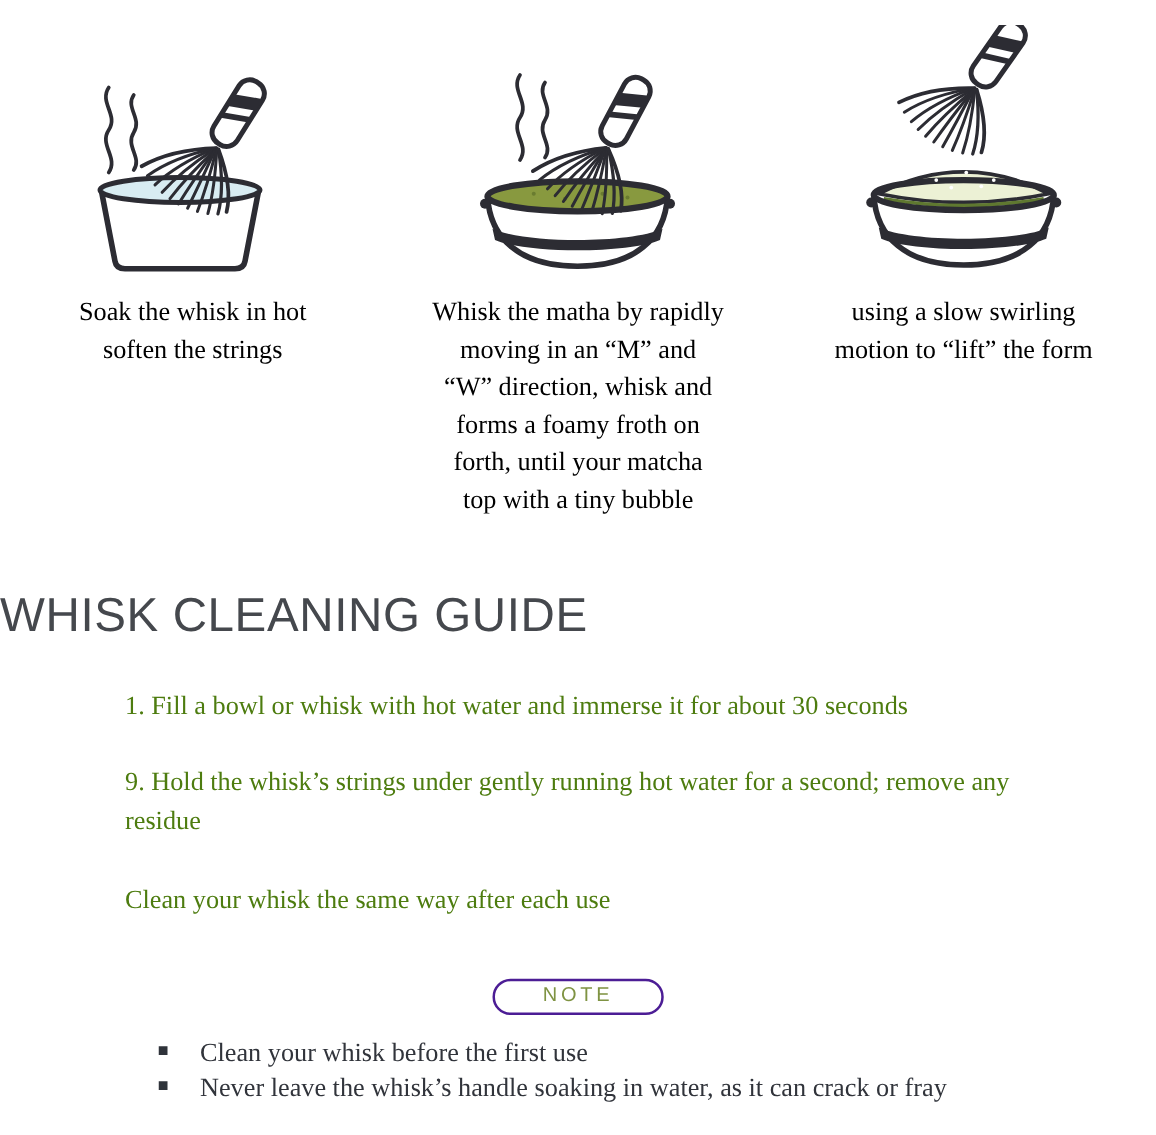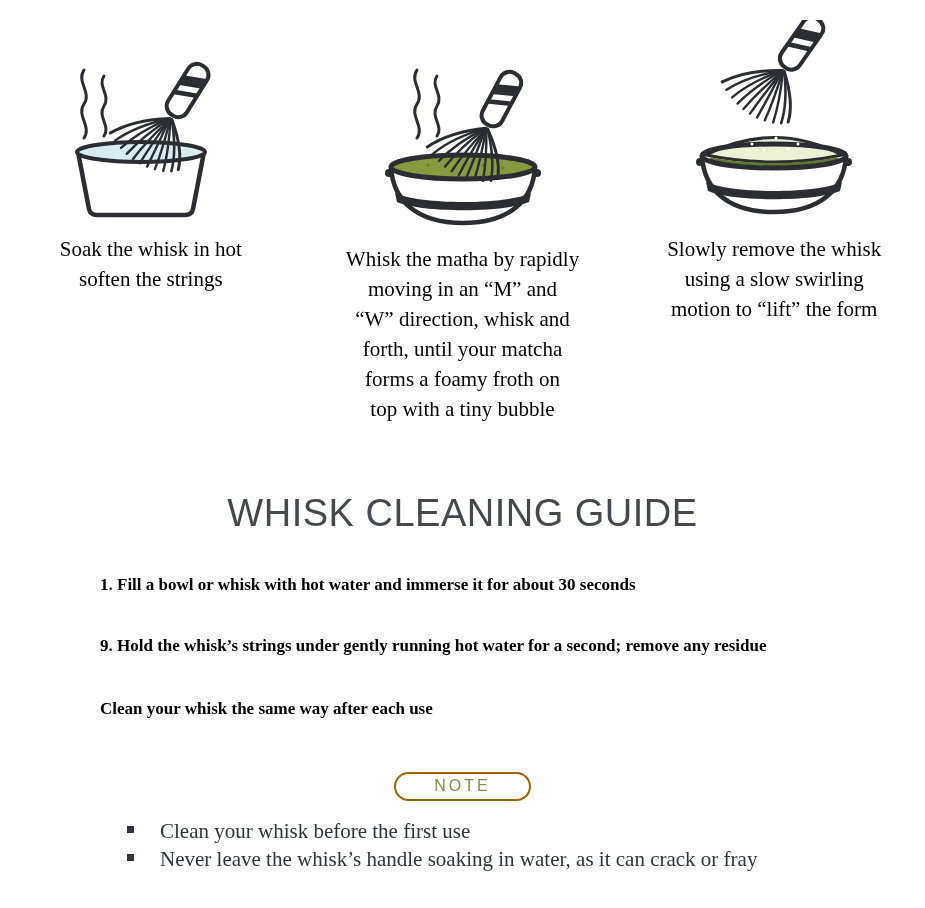--- a/index.html
+++ b/index.html
@@ -34,48 +34,47 @@
     margin-top: 14px;
     font-size: 21px;
     line-height: 30px;
     color: #000000;
   }
   .caption span { display: block; }
 
   
   .guide-title {
     margin: 58px 0 0 0;
-    text-align: center;
+    text-align: left;
     font-family: "Liberation Sans", sans-serif;
     font-weight: 400;
     font-size: 38px;
     letter-spacing: 0.5px;
     color: #45484d;
   }
   .steps {
     margin: 34px 58px 0 100px;
   }
   .steps p {
     margin: 0;
-    font-size: 17px;
+    font-size: 21px;
     line-height: 31px;
-    color: #000000;
-    font-weight: bold;
+    color: #4d7c0f;
   }
   .steps p + p { margin-top: 30px; }
   .steps p.last { margin-top: 32px; }
 
   
   .note-wrap {
     margin-top: 48px;
     text-align: center;
   }
   .note-pill {
     display: inline-block;
-    border: 2px solid #a16207;
+    border: 2px solid #4c1d95;
     border-radius: 16px;
     padding: 3px 38px 4px 38px;
     font-family: "Liberation Sans", sans-serif;
     font-size: 16px;
     letter-spacing: 3px;
     color: #7f9343;
   }
 
   
   .notes-list {
@@ -147,21 +146,21 @@
           <use href="#whisk" transform="translate(95,105) rotate(32)"></use>
         </g>
       </svg>
     </div>
     <figcaption class="caption">
       <span>Soak the whisk in hot</span>
       <span>soften the strings</span>
     </figcaption>
   </figure>
 
-  <figure class="panel" style="margin:10px">
+  <figure class="panel" style="margin:0">
     <div class="art">
       <svg width="200" height="182" viewBox="0 0 200 182">
         <g>
             <use href="#steam" transform="translate(48,22)"></use>
           </g>
         <g transform="translate(20,105)">
           <path d="M8,14 C10,48 34,70 80,70 C126,70 150,48 152,14" fill="#ffffff" stroke="#2c2c33" stroke-width="4.5"></path>
           <path d="M12,40 C38,52 122,52 148,40 L146,49 C120,60 40,60 14,49 Z" fill="#2c2c33" stroke="none"></path>
           <ellipse cx="80" cy="14" rx="72" ry="12" stroke="#2c2c33" stroke-width="5" fill="#88993f"></ellipse>
           <circle cx="6" cy="20" r="4" fill="#2c2c33"></circle>
@@ -175,22 +174,22 @@
         </g>
         <g>
           <use href="#whisk" transform="translate(106,112) rotate(28)"></use>
         </g>
       </svg>
     </div>
     <figcaption class="caption">
       <span>Whisk the matha by rapidly</span>
       <span>moving in an “M” and</span>
       <span>“W” direction, whisk and</span>
+      <span>forms a foamy froth on</span>
       <span>forth, until your matcha</span>
-      <span>forms a foamy froth on</span>
       <span>top with a tiny bubble</span>
     </figcaption>
   </figure>
 
   <figure class="panel" style="margin:0">
     <div class="art">
       <svg width="180" height="200" viewBox="0 0 180 200">
         <g>
           <use href="#whisk" transform="translate(78,80) rotate(35)"></use>
         </g>
@@ -206,21 +205,20 @@
             <circle cx="58" cy="2" r="1.5"></circle>
               <circle cx="82" cy="-4" r="1.5"></circle>
             <circle cx="104" cy="2" r="1.5"></circle>
               <circle cx="70" cy="8" r="1.5"></circle>
             <circle cx="94" cy="7" r="1.5"></circle>
           </g>
         </g>
       </svg>
     </div>
     <figcaption class="caption">
-      <span>Slowly remove the whisk</span>
       <span>using a slow swirling</span>
       <span>motion to “lift” the form</span>
     </figcaption>
   </figure>
 </section>
 
 <h1 class="guide-title">WHISK CLEANING GUIDE</h1>
 
 <section class="steps">
   <p>1. Fill a bowl or whisk with hot water and immerse it for about 30 seconds</p>

